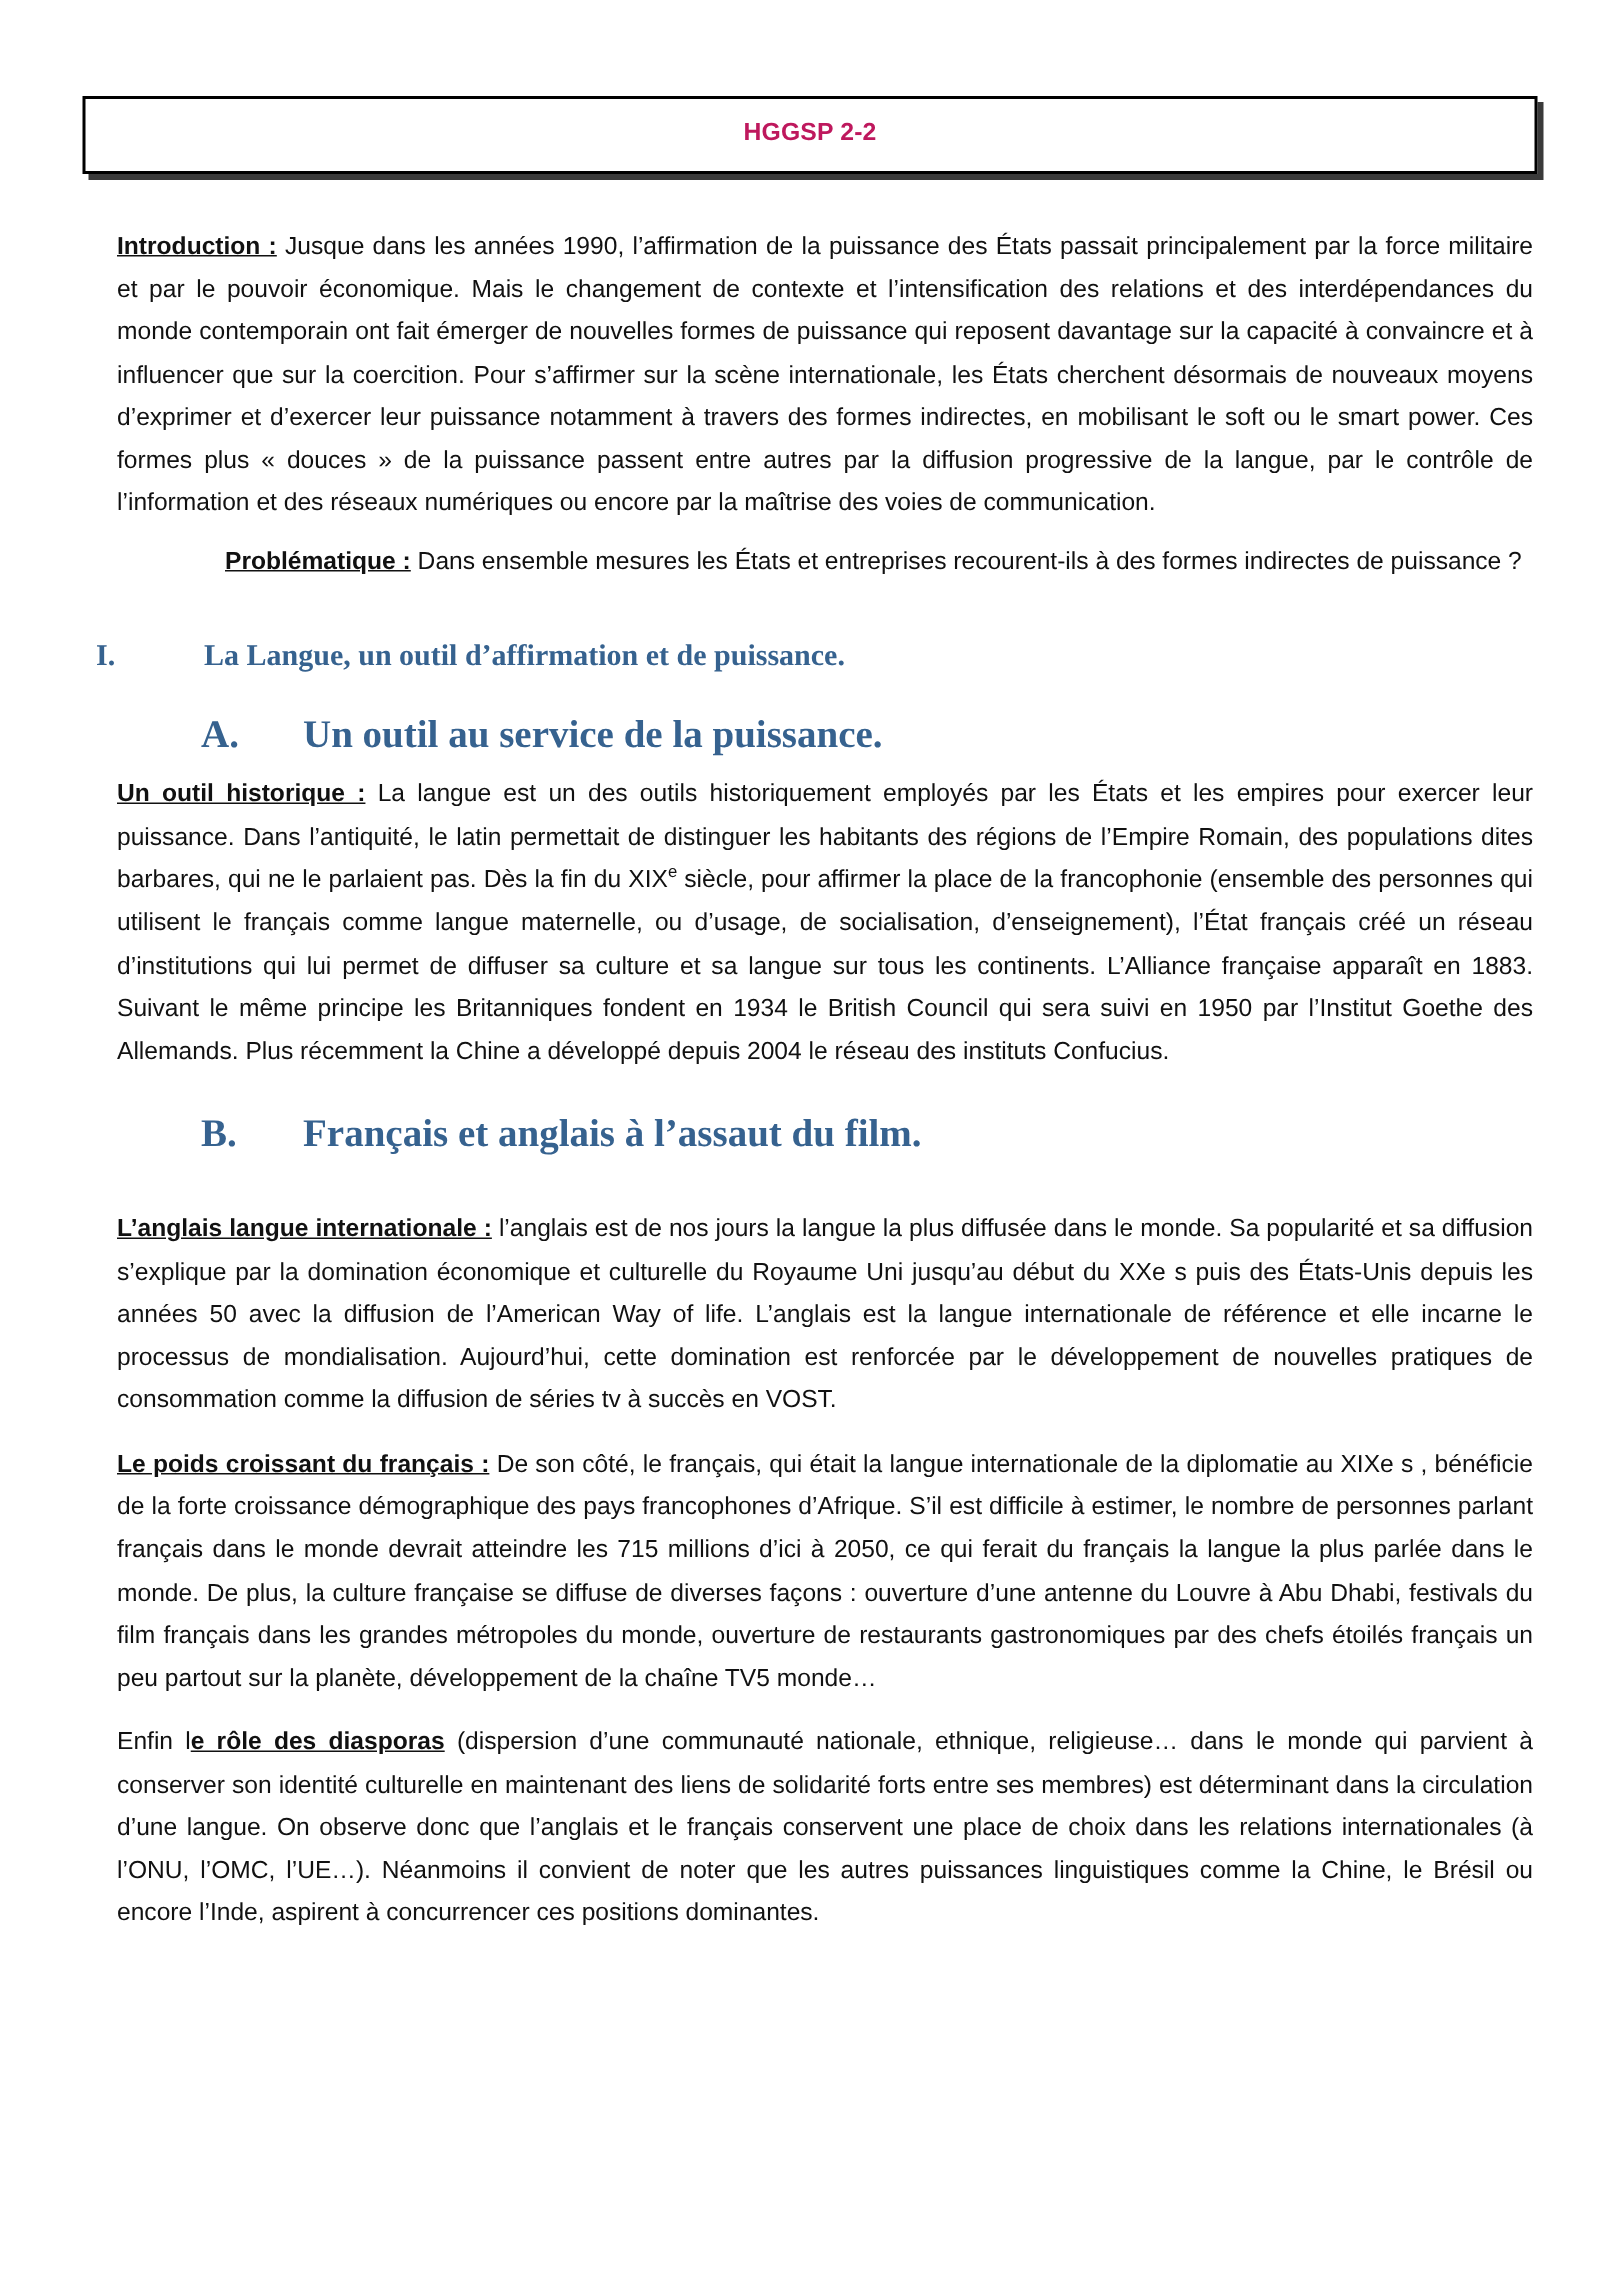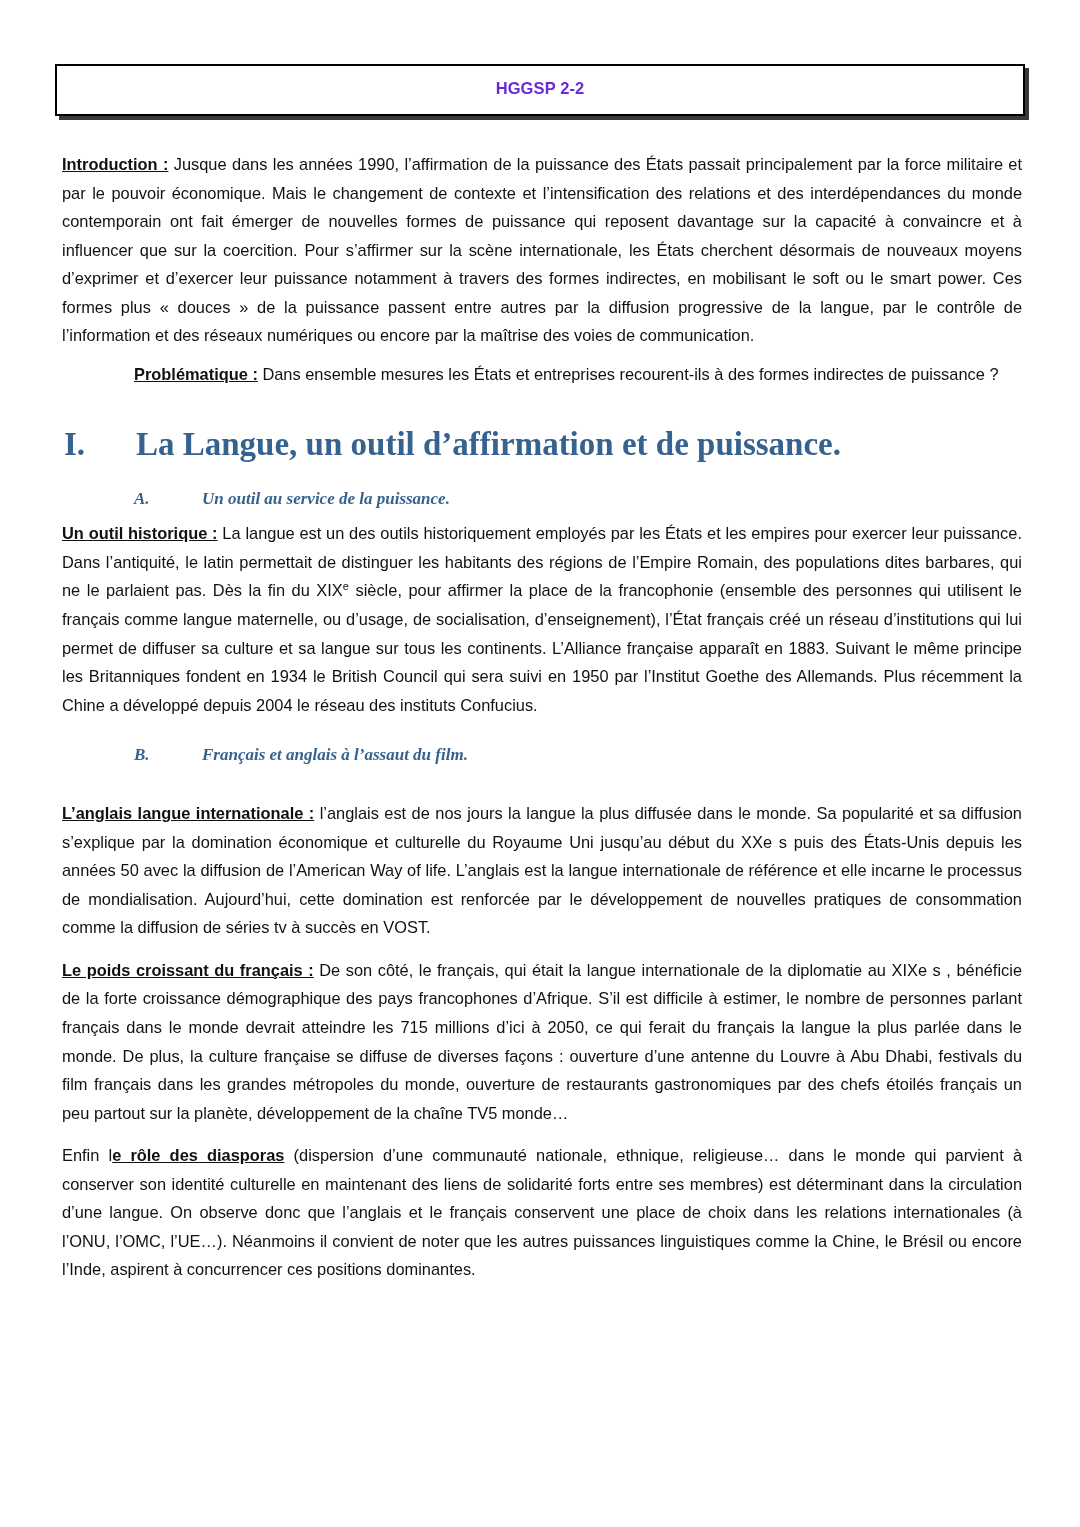--- a/index.html
+++ b/index.html
@@ -32,38 +32,38 @@
     width: 970px;
   }
   .title-box {
     border: 2px solid #000000;
     background: #ffffff;
     box-shadow: 4px 4px 0 0 #3a3a3a;
     padding: 11px 10px 13px 10px;
     text-align: center;
   }
   .title-line {
-    color: #6d28d9;
+    color: #be185d;
     font-weight: bold;
     font-size: 16.5px;
     letter-spacing: 0.1px;
     line-height: 1.45;
     font-family: "Liberation Sans", sans-serif;
   }
 
   
   .content {
     position: absolute;
     left: 62px;
     top: 150px;
     width: 960px;
   }
 
   p.para {
-    margin: 0 0 0 0;
+    margin: 0 0 0 16px;
     font-size: 16.4px;
     line-height: 1.74;
     text-align: justify;
     text-justify: inter-word;
     font-family: "Liberation Sans", sans-serif;
     color: #111111;
   }
   p.para + p.para {
     margin-top: 14px;
   }
@@ -80,33 +80,32 @@
 
   
   .h1-row, .h2-row {
     display: block;
     color: #36628F;
     font-family: "Liberation Serif", serif;
     font-weight: bold;
     white-space: nowrap;
   }
   .h1-row {
-    font-size: 33px;
+    font-size: 20px;
     margin: 38px 0 0 0;
     padding-left: 2px;
   }
   .h1-num {
     display: inline-block;
     width: 72px;
   }
   .h2-row {
-    font-size: 17px;
+    font-size: 26px;
     margin: 26px 0 0 0;
     padding-left: 72px;
-    font-style: italic;
   }
   .h2-num {
     display: inline-block;
     width: 68px;
   }
 
   sup.ord {
     font-size: 0.68em;
     vertical-align: super;
     line-height: 0;

